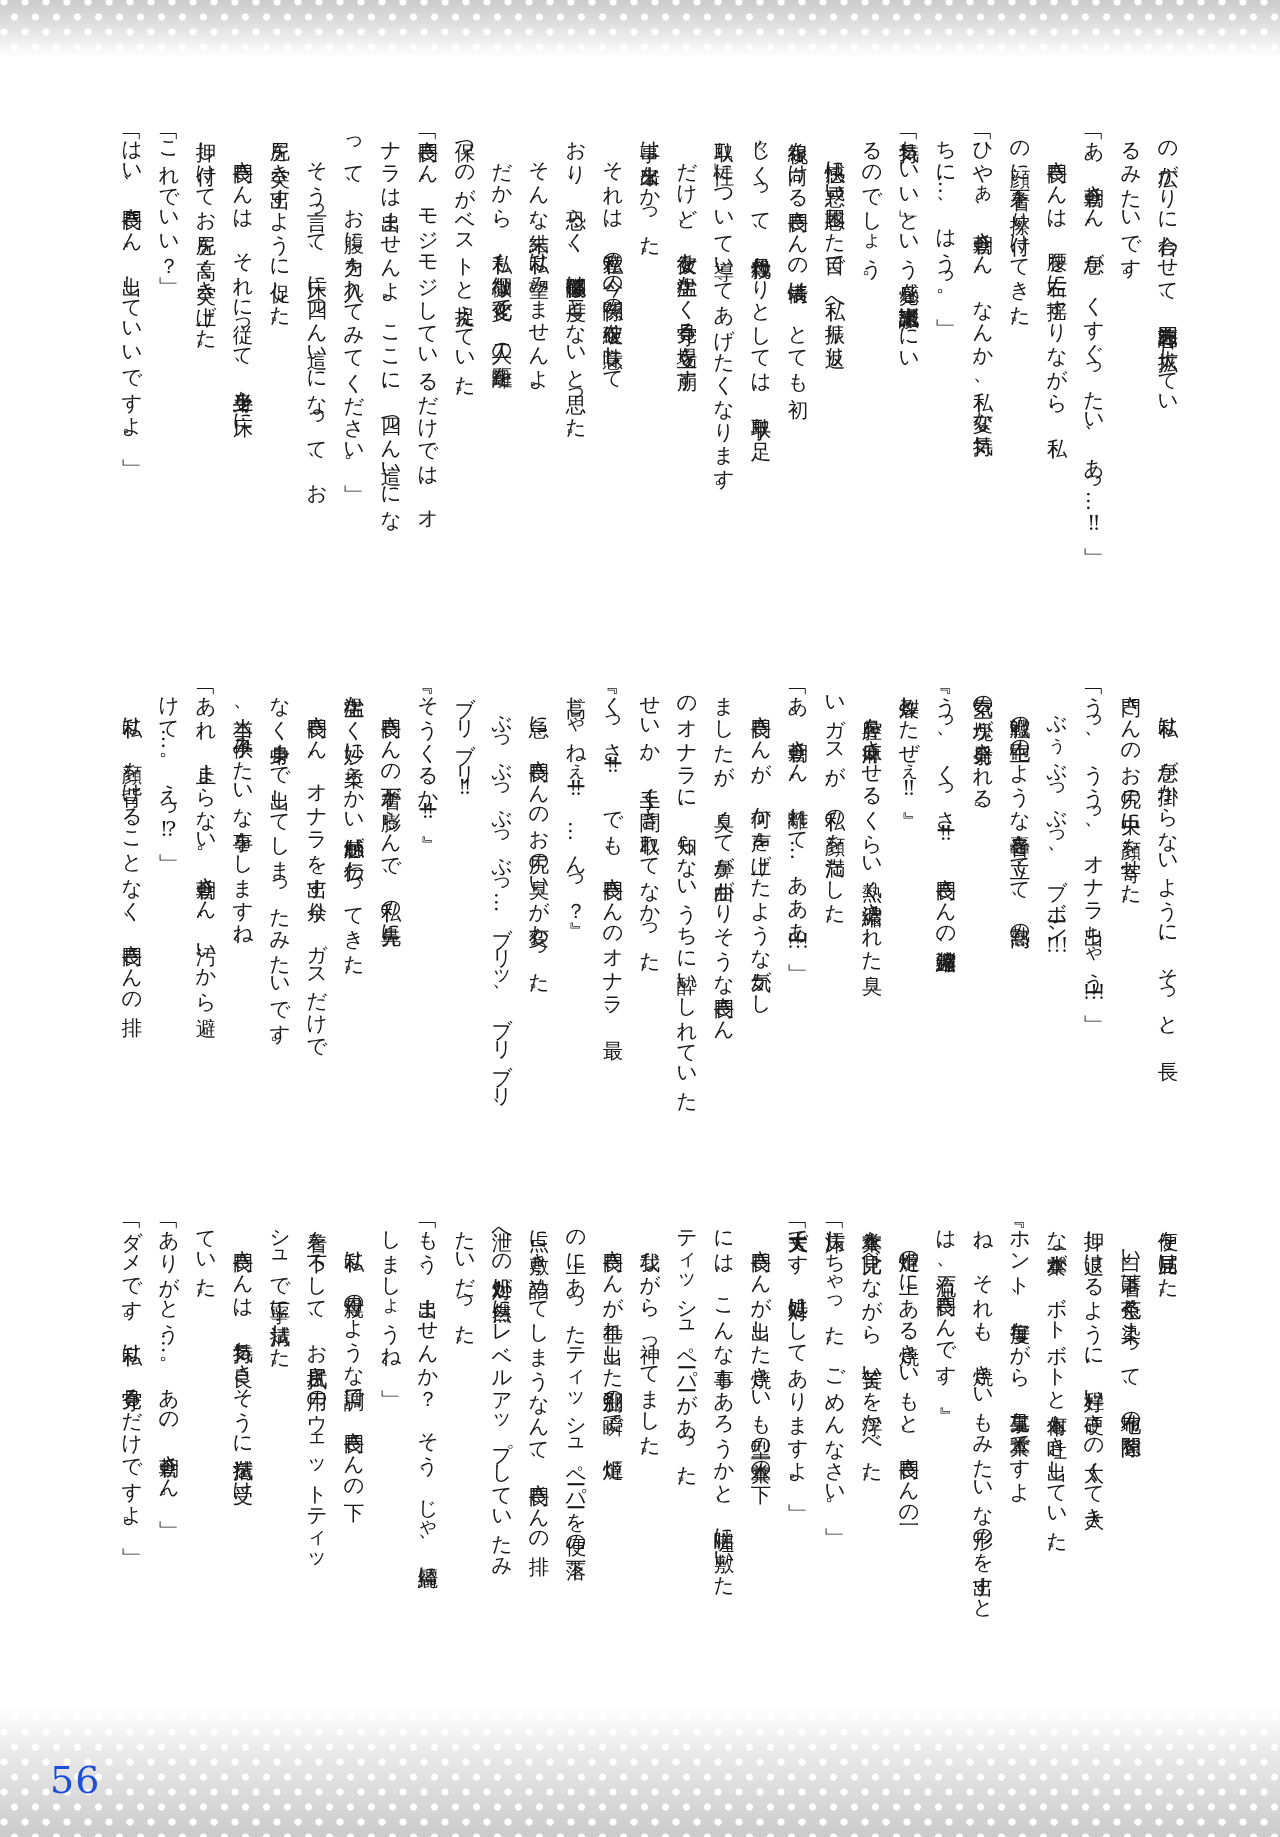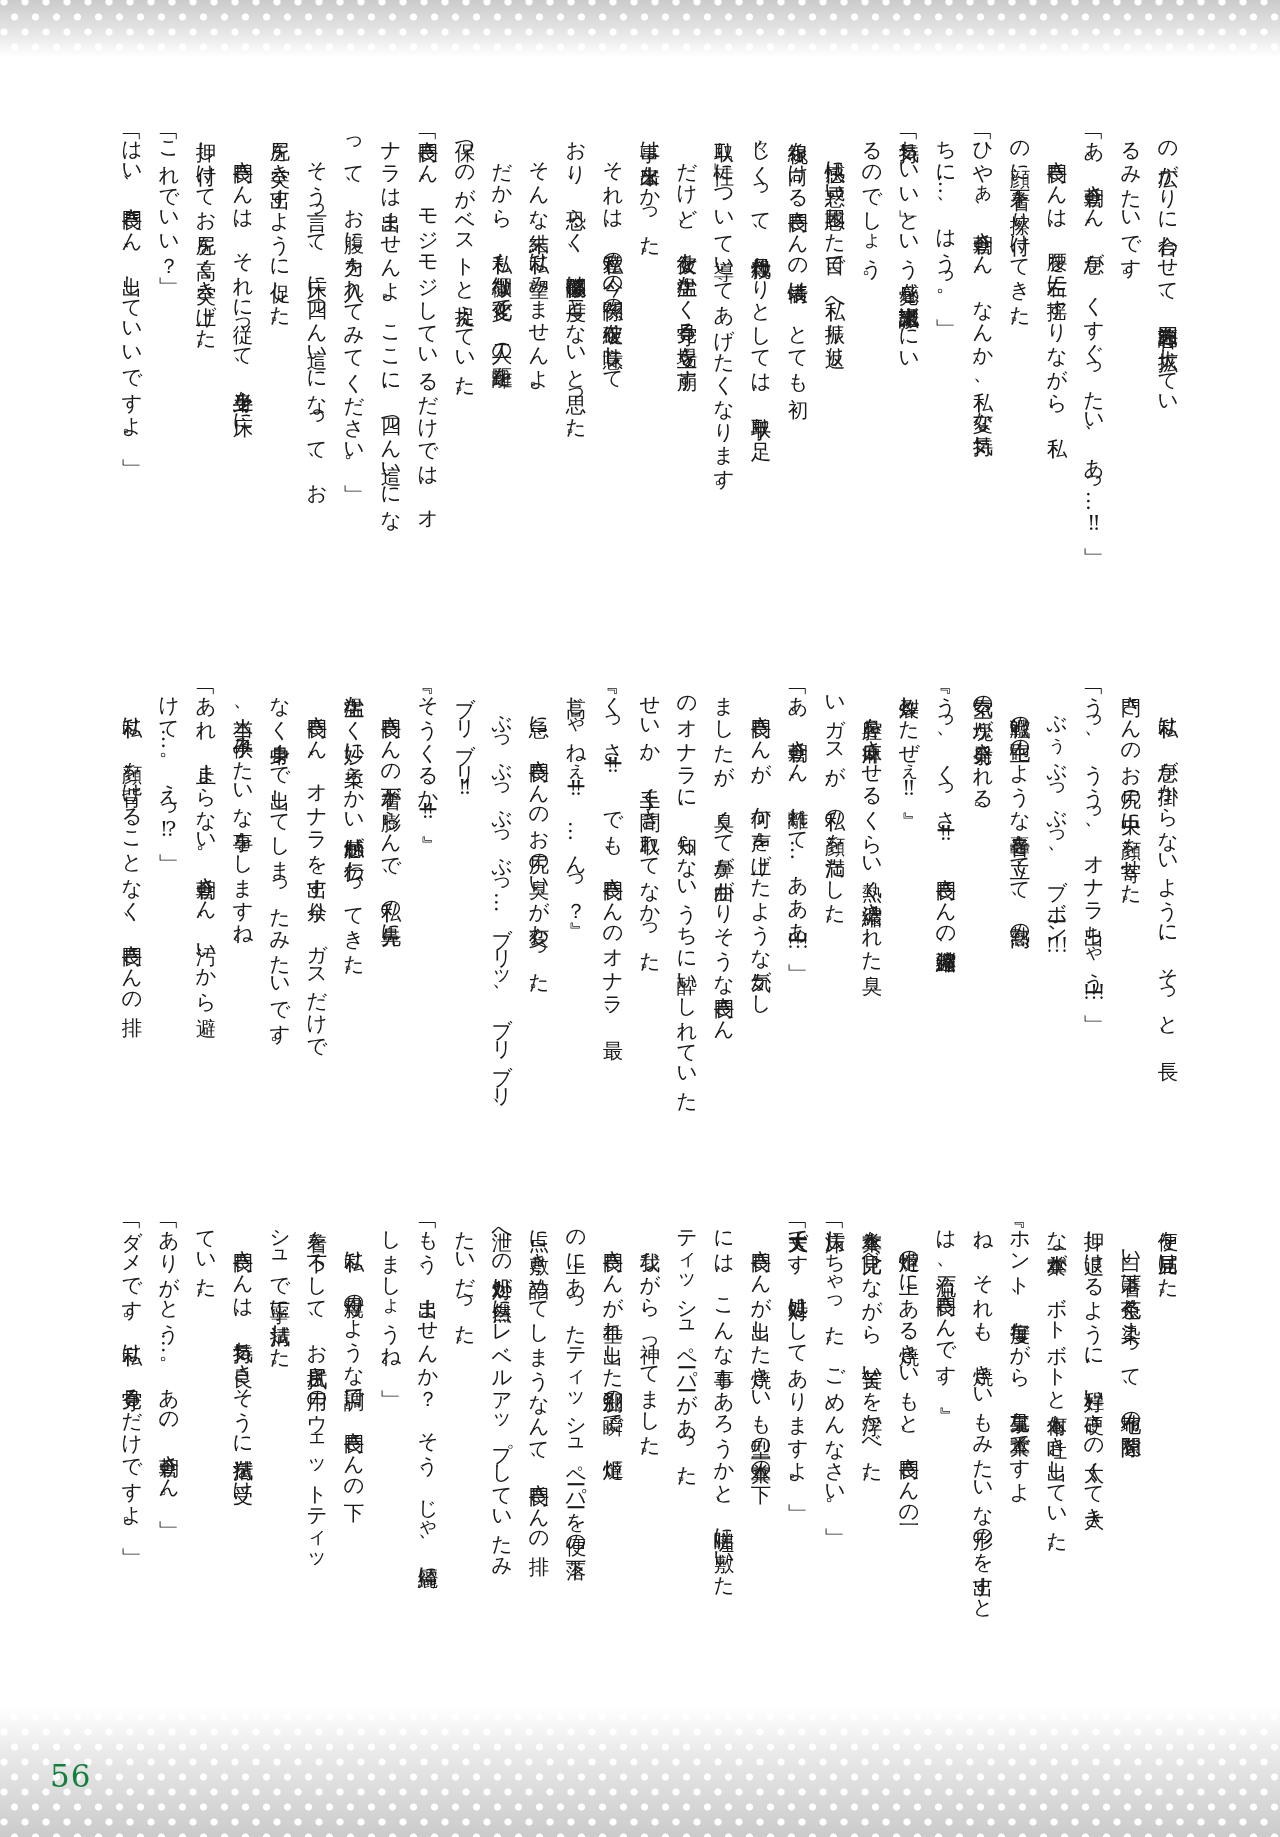--- a/index.html
+++ b/index.html
@@ -63,23 +63,23 @@
   
   .tcy {
     text-combine-upright: all;
     -webkit-text-combine: horizontal;
   }
 
   .pagenum {
     position: absolute;
     left: 50px;
     top: 1758px;
-    font-size: 31px;
+    font-size: 38px;
     letter-spacing: 1px;
-    color: #15803d;
+    color: #1d4ed8;
     z-index: 2;
   }
 </style>
 </head>
 <body>
 
 <div>
 
   <div class="halftone halftone-top"></div>
 

